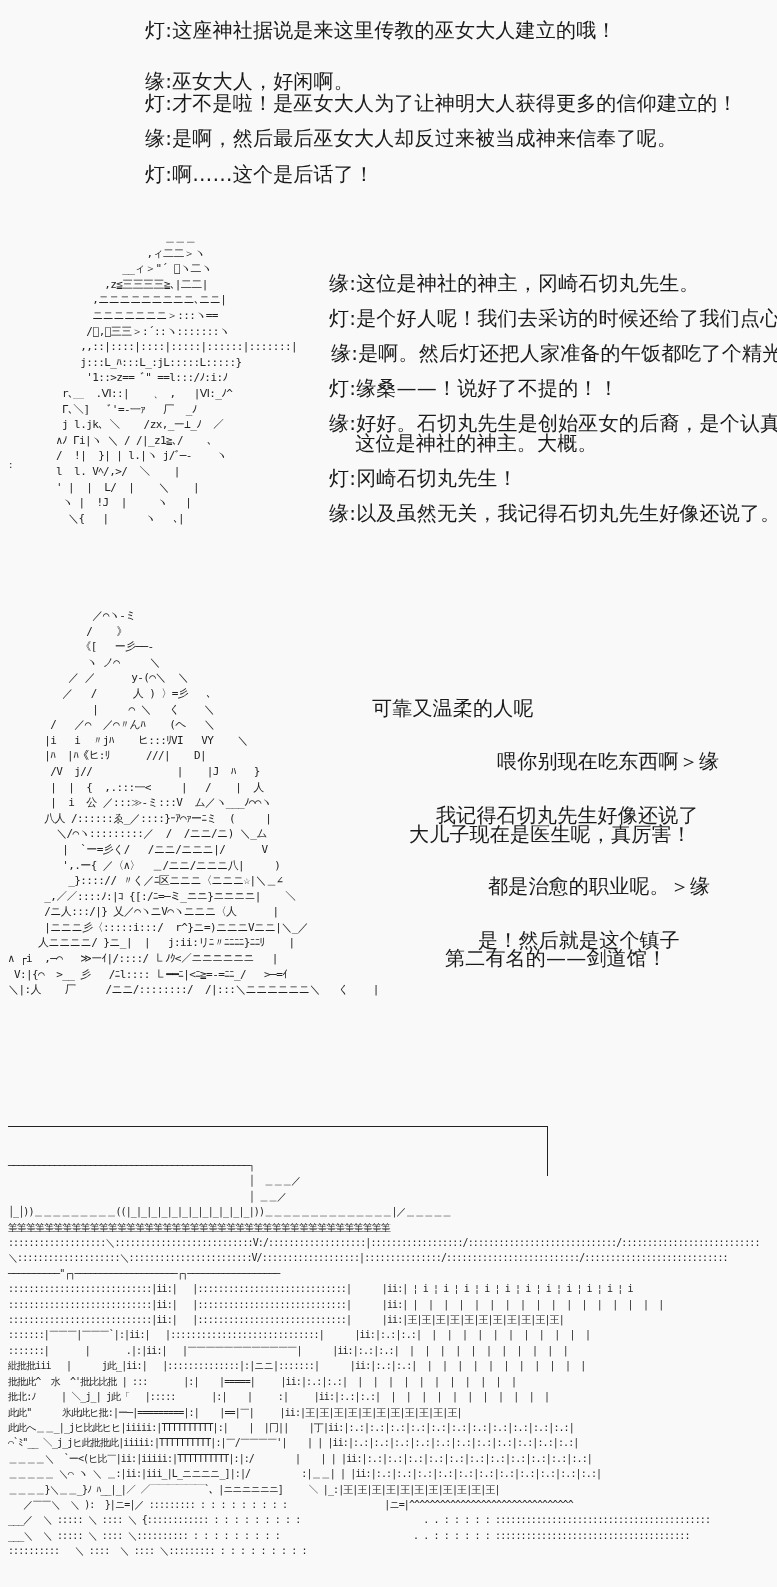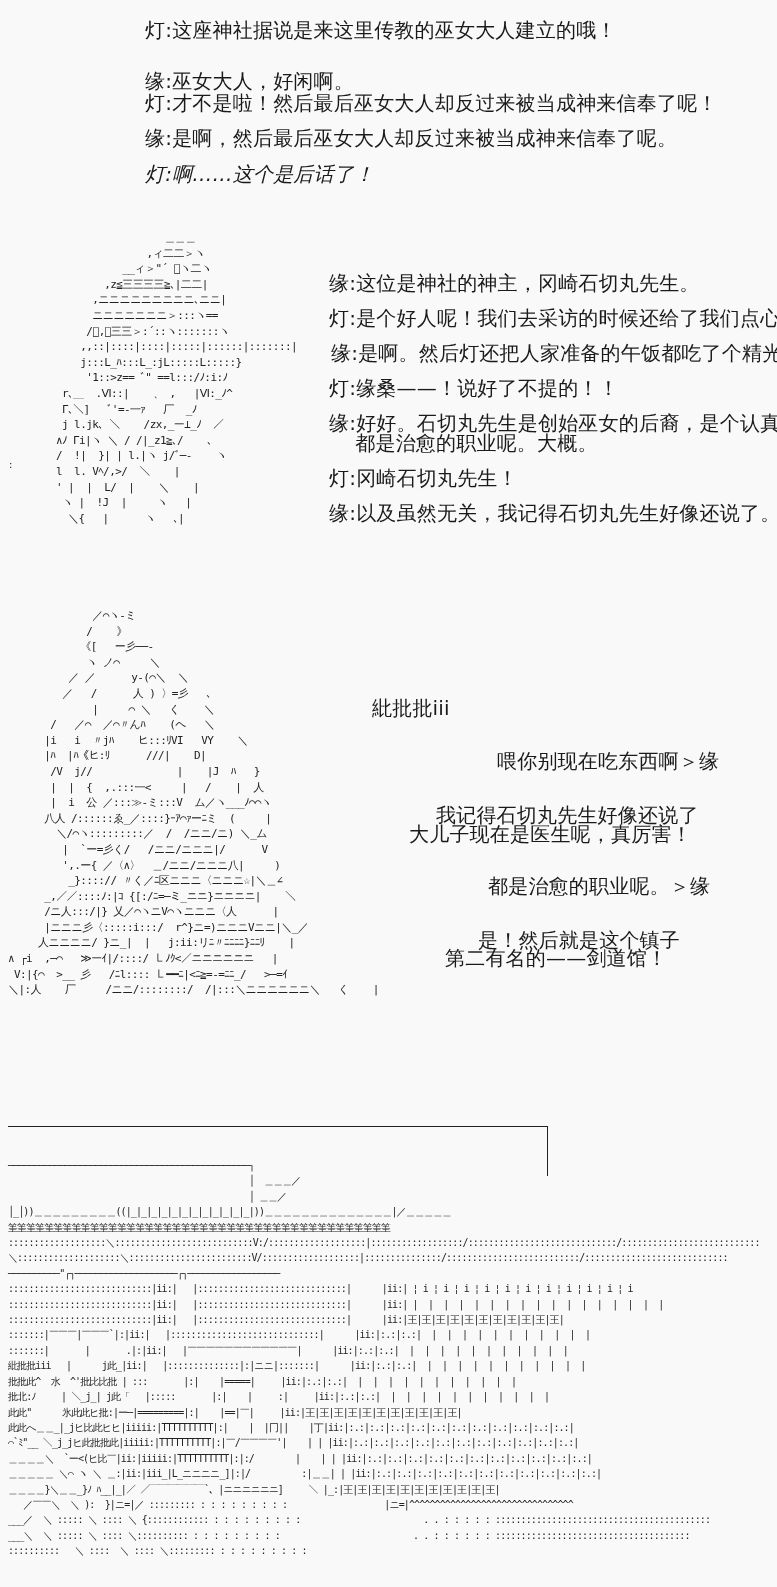--- a/index.html
+++ b/index.html
@@ -42,23 +42,23 @@
       width: 1px;
       background: #222;
     }
   </style>
 </head>
 <body>
 
 <div>
   <div class="line" style="left:145px;top:22px;">灯:这座神社据说是来这里传教的巫女大人建立的哦！</div>
   <div class="line" style="left:145px;top:59px;margin-top:14px;">缘:巫女大人，好闲啊。</div>
-  <div class="line" style="left:145px;top:95px;">灯:才不是啦！然后最后巫女大人却反过来被当成神来信奉了呢！</div>
+  <div class="line" style="left:145px;top:95px;">灯:才不是啦！是巫女大人为了让神明大人获得更多的信仰建立的！</div>
   <div class="line" style="left:145px;top:130px;">缘:是啊，然后最后巫女大人却反过来被当成神来信奉了呢。</div>
-  <div class="line" style="left:145px;top:166px;font-style:italic;">灯:啊……这个是后话了！</div>
+  <div class="line" style="left:145px;top:166px;">灯:啊……这个是后话了！</div>
 </div>
 
 <pre class="art" style="left:44px;top:230px;">                    ＿＿＿
                  ,ィ二二＞ヽ
              __ィ＞"´ ﾞヽ二ヽ
           ,z≦三三三三≧､|二二|
         ,ニニニニニニニニニ､ニニ|
         ニニニニニニニ＞:::ヽ== 
        /ﾞ,＜三三＞:´::ヽ:::::::ヽ
       ,,::|::::|::::|:::::|::::::|:::::::|
@@ -74,21 +74,21 @@
    ヽ |  !J  |     ヽ   |
     ＼{   |      ヽ   ､|</pre>
 <div class="art" style="left:8px;top:458px;font-size:9px;">:</div>
 
 <div>
   <div class="line" style="left:329px;top:275px;">缘:这位是神社的神主，冈崎石切丸先生。</div>
   <div class="line" style="left:329px;top:310px;">灯:是个好人呢！我们去采访的时候还给了我们点心！</div>
   <div class="line" style="left:331px;top:345px;">缘:是啊。然后灯还把人家准备的午饭都吃了个精光。</div>
   <div class="line" style="left:329px;top:380px;">灯:缘桑——！说好了不提的！！</div>
   <div class="line" style="left:329px;top:415px;">缘:好好。石切丸先生是创始巫女的后裔，是个认真</div>
-  <div class="line" style="left:329px;top:435px;">    都是治愈的职业呢。大概。</div>
+  <div class="line" style="left:329px;top:435px;">    这位是神社的神主。大概。</div>
   <div class="line" style="left:329px;top:470px;">灯:冈崎石切丸先生！</div>
   <div class="line" style="left:329px;top:505px;">缘:以及虽然无关，我记得石切丸先生好像还说了。</div>
 </div>
 
 <pre class="art" style="left:8px;top:608px;">              ／⌒ヽ-ミ
              /    》
             《[   ー彡──-
              ヽ ノ⌒     ＼
           ／ ／      y-(⌒＼  ＼
          ／   /      人 ) 〉=彡   ､
@@ -106,21 +106,21 @@
           _}::::// 〃く／ﾆ区ニニニ〈ニニニ☆|＼＿∠
       _,／／::::ﾉ:|ｺ {[:/ﾆ=─ミ_ニニ}ニニニニ|    ＼
       /ニ人:::/|} 乂／⌒ヽニV⌒ヽニニニ〈人      |
       |ニニニ彡〈:::::i:::/  r^}ニ=)ニニニVニニ|＼_／
      人ニニニニ/ }ニ_|  |   j:ii:リﾆ〃ﾆﾆﾆﾆ}ﾆﾆﾘ    |
 ∧ ┌i  ,─⌒   ≫ーｲ|/::::/ ㇄ﾉｸ&lt;／ニニニニニニ   |
  V:|{⌒  &gt;__ 彡   /ﾆl:::: ㇄━━ﾆ|&lt;ﾆ≧=-=ﾆﾆ_/   &gt;─=ｲ
 ＼|:人    厂     /ニニ/::::::::/  /|:::＼ニニニニニニ＼   く    |</pre>
 
 <div>
-  <div class="line" style="left:372px;top:700px;">紕批批iii</div>
+  <div class="line" style="left:372px;top:700px;">可靠又温柔的人呢</div>
   <div class="line" style="left:497px;top:753px;">喂你别现在吃东西啊＞缘</div>
   <div class="line" style="left:436px;top:807px;">我记得石切丸先生好像还说了</div>
   <div class="line" style="left:409px;top:826px;">大儿子现在是医生呢，真厉害！</div>
   <div class="line" style="left:488px;top:878px;">都是治愈的职业呢。＞缘</div>
   <div class="line" style="left:478px;top:932px;">是！然后就是这个镇子</div>
   <div class="line" style="left:445px;top:950px;">第二有名的——剑道馆！</div>
 </div>
 
 <div class="hline" style="left:8px;top:1126px;width:540px;"></div>
 <div class="vline" style="left:547px;top:1126px;height:50px;"></div>

